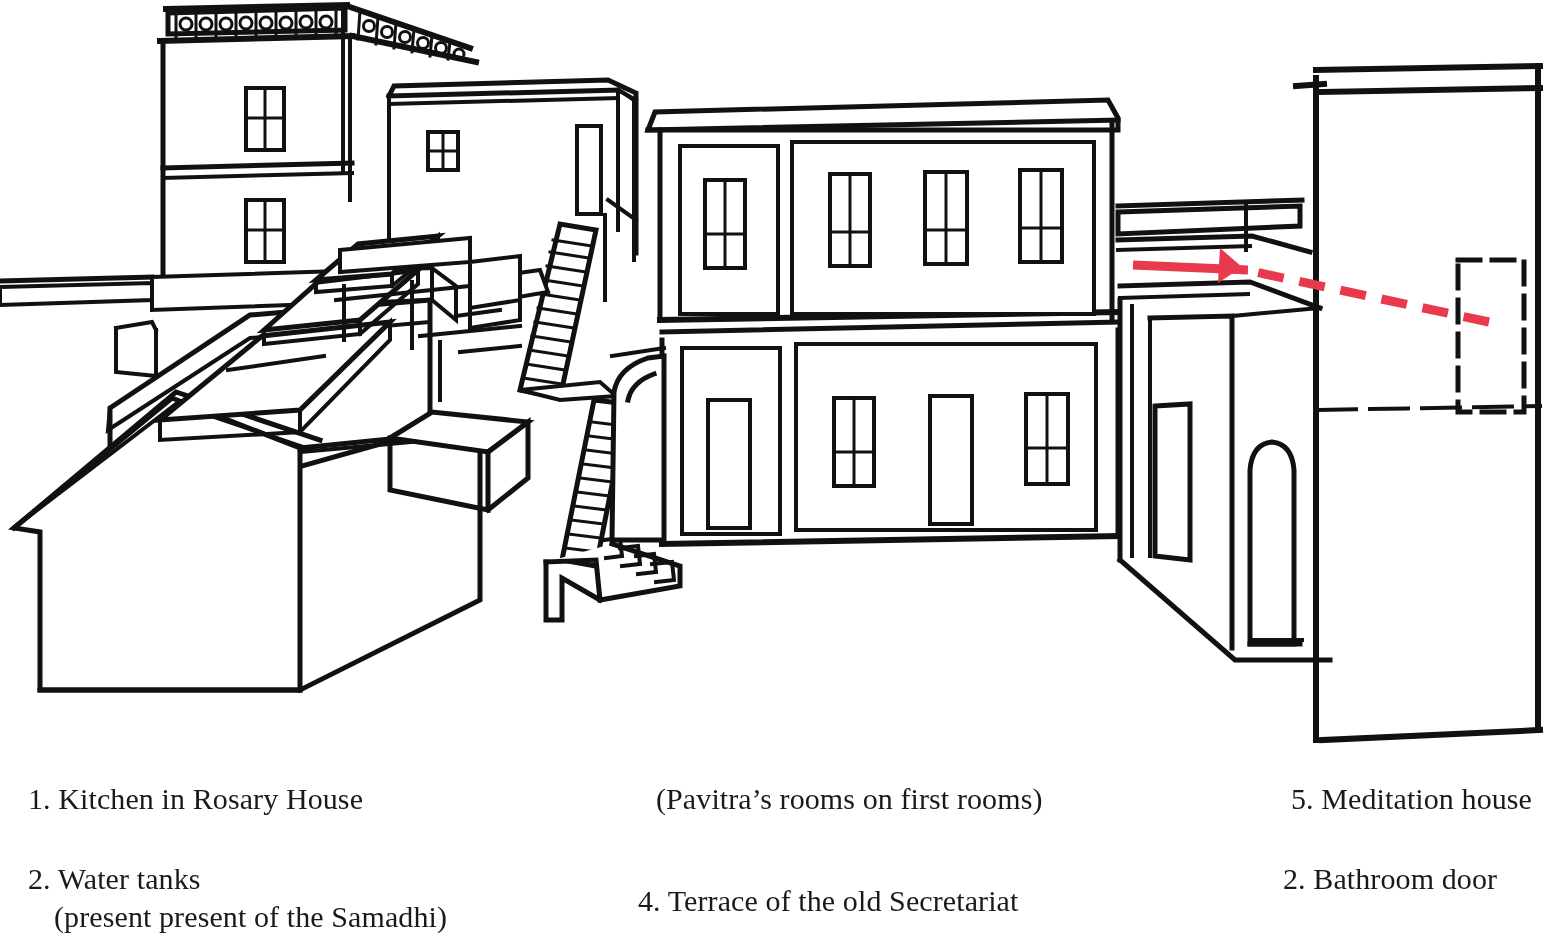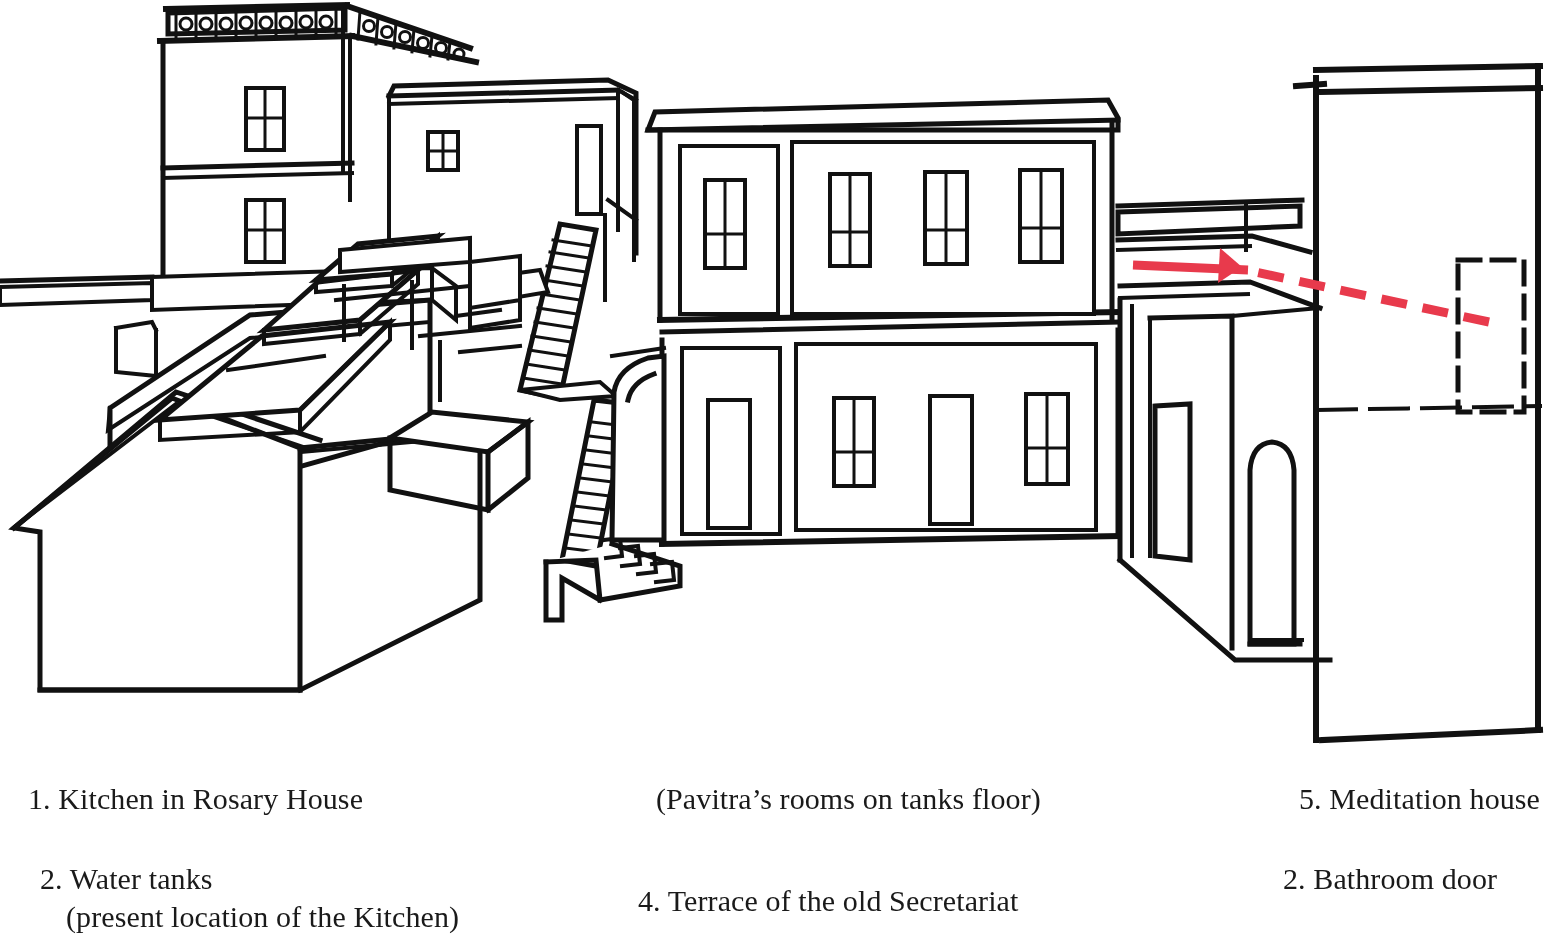--- a/index.html
+++ b/index.html
@@ -59,24 +59,24 @@
     letter-spacing: 0.1px;
   }
   .legend-item .l2 {
     display: block;
     font-size: 30px;
     line-height: 38px;
     padding-left: 26px;
     letter-spacing: 0.1px;
   }
   .col1 .item-a { top: 18px; left: 0; }
-  .col1 .item-b { top: 98px; left: 12px; }
+  .col1 .item-b { top: 98px; left: 0; }
   .col2 .item-a { top: 18px; left: 0; }
   .col2 .item-b { top: 120px; left: 8px; }
-  .col3 .item-a { top: 18px; left: 16px; }
+  .col3 .item-a { top: 18px; left: 8px; }
   .col3 .item-b { top: 98px; left: 0; }
 </style>
 </head>
 <body>
 
 <div id="page">
 
   <div id="illustration">
     <svg viewBox="0 0 1549 760" xmlns="http://www.w3.org/2000/svg">
       <rect x="0" y="0" width="1549" height="760" fill="#ffffff"></rect>
@@ -367,27 +367,27 @@
   </div>
 
   <div class="legend">
 
     <div class="legend-col col1">
       <div class="legend-item item-a">
         <span class="l1">1. Kitchen in Rosary House</span>
       </div>
       <div class="legend-item item-b">
         <span class="l1">2. Water tanks</span>
-        <span class="l2">(present location of the Kitchen)</span>
+        <span class="l2">(present present of the Samadhi)</span>
       </div>
     </div>
 
     <div class="legend-col col2">
       <div class="legend-item item-a">
-        <span class="l2">(Pavitra’s rooms on tanks floor)</span>
+        <span class="l2">(Pavitra’s rooms on first rooms)</span>
       </div>
       <div class="legend-item item-b">
         <span class="l1">4. Terrace of the old Secretariat</span>
       </div>
     </div>
 
     <div class="legend-col col3">
       <div class="legend-item item-a">
         <span class="l1">5. Meditation house</span>
       </div>

